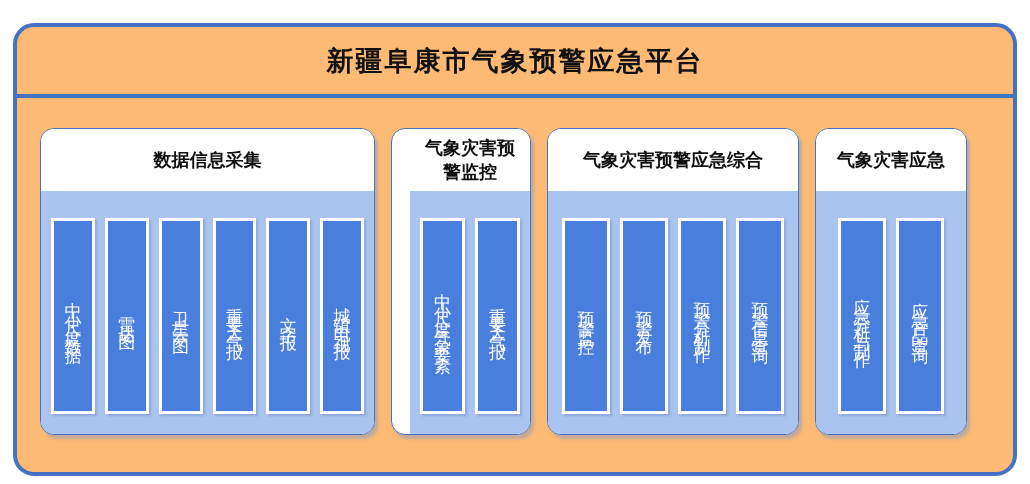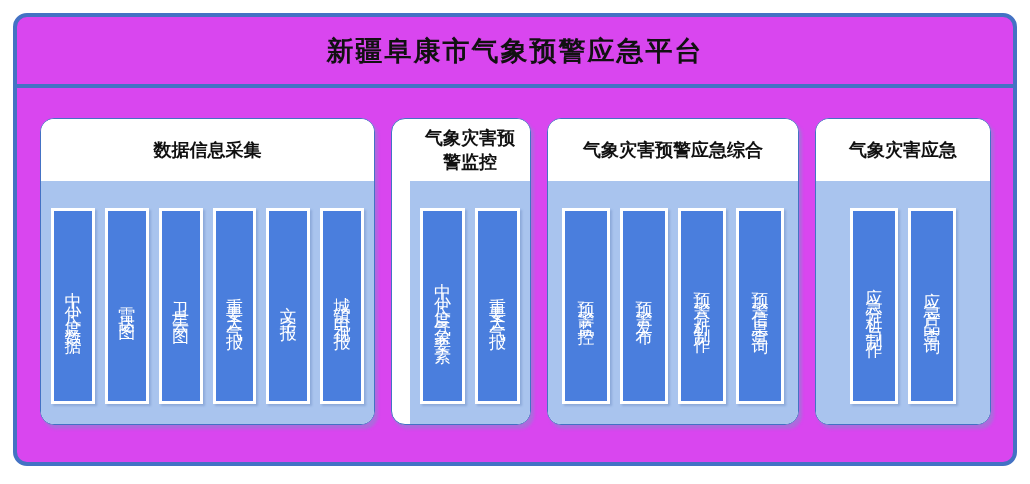--- a/index.html
+++ b/index.html
@@ -10,25 +10,25 @@
   }
   * { box-sizing: border-box; margin: 0; padding: 0; }
   html, body {
     width: 1030px; height: 484px;
     background: #ffffff;
     font-family: "Liberation Sans", "DejaVu Sans", sans-serif;
     overflow: hidden;
   }
   .frame {
     position: absolute;
-    left: 13px; top: 13px;
+    left: 13px; top: 23px;
     width: 1004px; height: 453px;
     border: 4px solid var(--accent);
-    border-radius: 14px;
-    background: #d946ef;
+    border-radius: 21px;
+    background: #fdba74;
   }
   .title-bar {
     height: 71px;
     display: flex;
     align-items: center;
     justify-content: center;
     border-bottom: 4px solid var(--accent);
   }
   .title-bar h1 {
     font-size: 27px;
@@ -48,21 +48,21 @@
     border-radius: 14px;
     background: #ffffff;
     box-shadow: 3px 4px 3px rgba(120, 150, 200, 0.45);
     display: flex;
     flex-direction: column;
     overflow: hidden;
   }
   .group:nth-child(1) { width: 335px; }
   .group:nth-child(2) { width: 140px; padding-left: 18px; }
   .group:nth-child(3) { width: 252px; }
-  .group:nth-child(4) { width: 176px; }
+  .group:nth-child(4) { width: 152px; }
   .group-header {
     height: 62px;
     flex: 0 0 62px;
     display: flex;
     align-items: center;
     justify-content: center;
     text-align: center;
     background: #ffffff;
     font-size: 18px;
     font-weight: bold;

